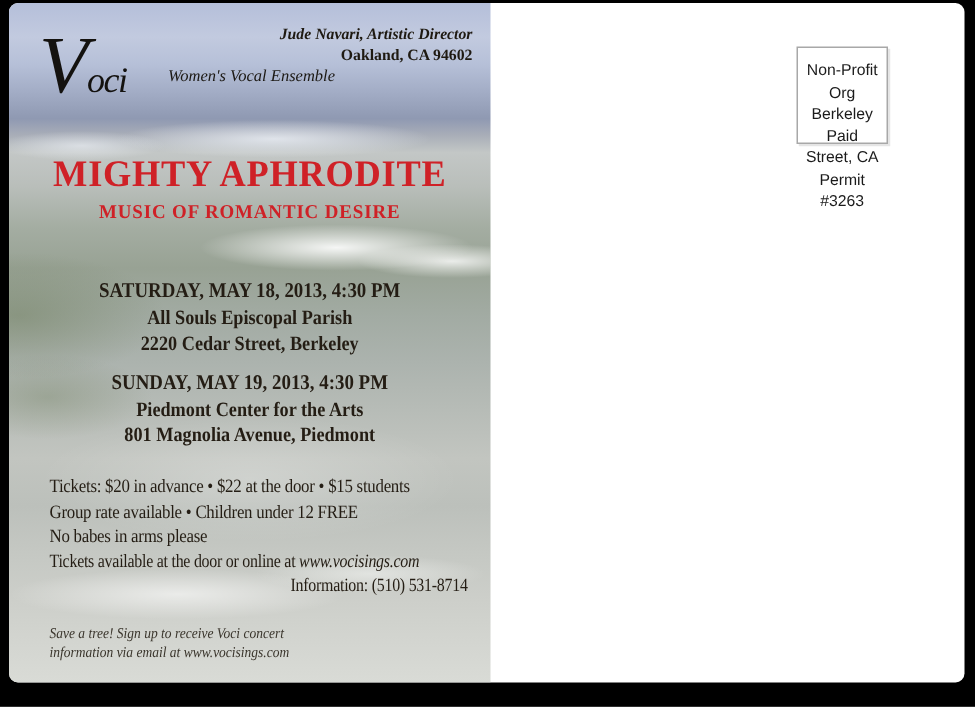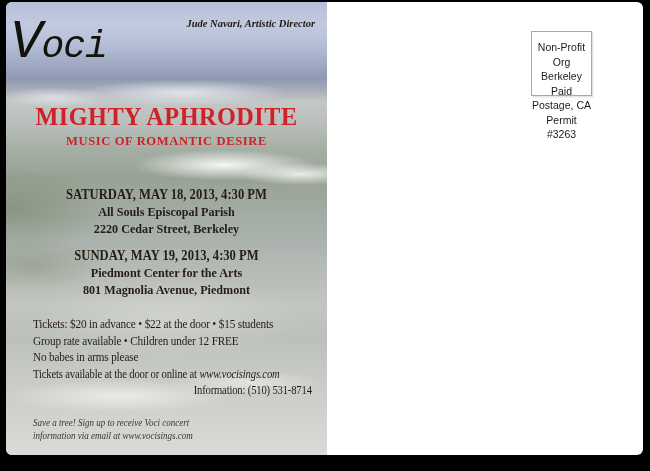--- a/index.html
+++ b/index.html
@@ -16,23 +16,23 @@
       radial-gradient(80px 14px at 15% 21%, rgba(240,244,250,.60), rgba(240,244,250,0) 70%),
       radial-gradient(140px 60px at 2% 46%, rgba(113,128,95,.50), rgba(113,128,95,0) 70%),
       radial-gradient(100px 40px at 8% 58%, rgba(120,134,104,.40), rgba(120,134,104,0) 70%),
       radial-gradient(160px 24px at 35% 87%, rgba(255,255,255,.60), rgba(255,255,255,0) 70%),
       radial-gradient(110px 18px at 75% 84%, rgba(250,252,250,.50), rgba(250,252,250,0) 70%),
       radial-gradient(200px 60px at 50% 70%, rgba(255,255,255,.25), rgba(255,255,255,0) 70%),
       linear-gradient(180deg,#b5bfda 0%,#c2cadf 5%,#b6c0d8 9%,#a3adc6 13%,#8f99b2 17%,
         #a9aeb8 19.5%,#c3c7c6 22%,#b9beba 27%,#a4ada2 33%,#98a294 39%,#a2aba3 46%,
         #acb3ae 53%,#b7bcb7 60%,#c2c5c0 67%,#bcc0bb 74%,#c5c8c3 81%,#cdcfca 88%,#d9dbd6 100%);
   }
-  .voci{position:absolute;left:4px;top:6px;display:block;
-        font-family:Liberation Mono, monospace;font-style:italic;
-        font-size:38px;line-height:1.3;color:#14120f;letter-spacing:-1px;}
+  .voci{position:absolute;left:20px;top:6px;display:block;
+        font-family:Liberation Serif, serif;font-style:italic;
+        font-size:24px;line-height:1.3;color:#14120f;letter-spacing:-1px;}
   .voci::first-letter{font-size:54px;}
   .tagline{position:absolute;left:106px;top:43px;font-style:italic;font-size:11px;
            color:#1c1914;white-space:nowrap;}
   .sender{position:absolute;right:12px;top:15px;text-align:right;font-weight:bold;
           font-size:10.5px;line-height:13.5px;color:#1f1a12;}
   .sender .l0{font-style:italic;margin-left:28px;}
   .titleblock{position:absolute;left:0;width:321px;top:102px;text-align:center;
               transform:scaleX(.97);transform-origin:50% 0;}
   .title{font-size:25px;font-weight:bold;color:#cf2127;letter-spacing:.5px;
          line-height:26px;white-space:nowrap;}
@@ -63,23 +63,25 @@
 </style>
 </head>
 <body>
 
 <div class="stage">
   <div class="card">
 
     <div class="ocean">
 
       <span class="voci">Voci</span>
+      <span class="tagline">Women's Vocal Ensemble</span>
 
       <div class="sender">
         <div class="l0">Jude Navari, Artistic Director</div>
+        <div>Oakland, CA 94602</div>
       </div>
 
       <div class="titleblock">
         <div class="title">MIGHTY APHRODITE</div>
         <div class="subtitle">MUSIC OF ROMANTIC DESIRE</div>
       </div>
 
       <div class="events">
         <div class="event">
           <div class="dt">SATURDAY, MAY 18, 2013, 4:30 PM</div>
@@ -107,18 +109,18 @@
       <div class="footnote">
         <div>Save a tree! Sign up to receive Voci concert</div>
         <div>information via email at www.vocisings.com</div>
       </div>
 
     </div>
 
     <div class="stamp">
       <div>Non-Profit Org</div>
       <div>Berkeley Paid</div>
-      <div>Postage, CA</div>
+      <div>Street, CA</div>
       <div>Permit #3263</div>
     </div>
 
   </div>
 </div>
 
 </body></html>

